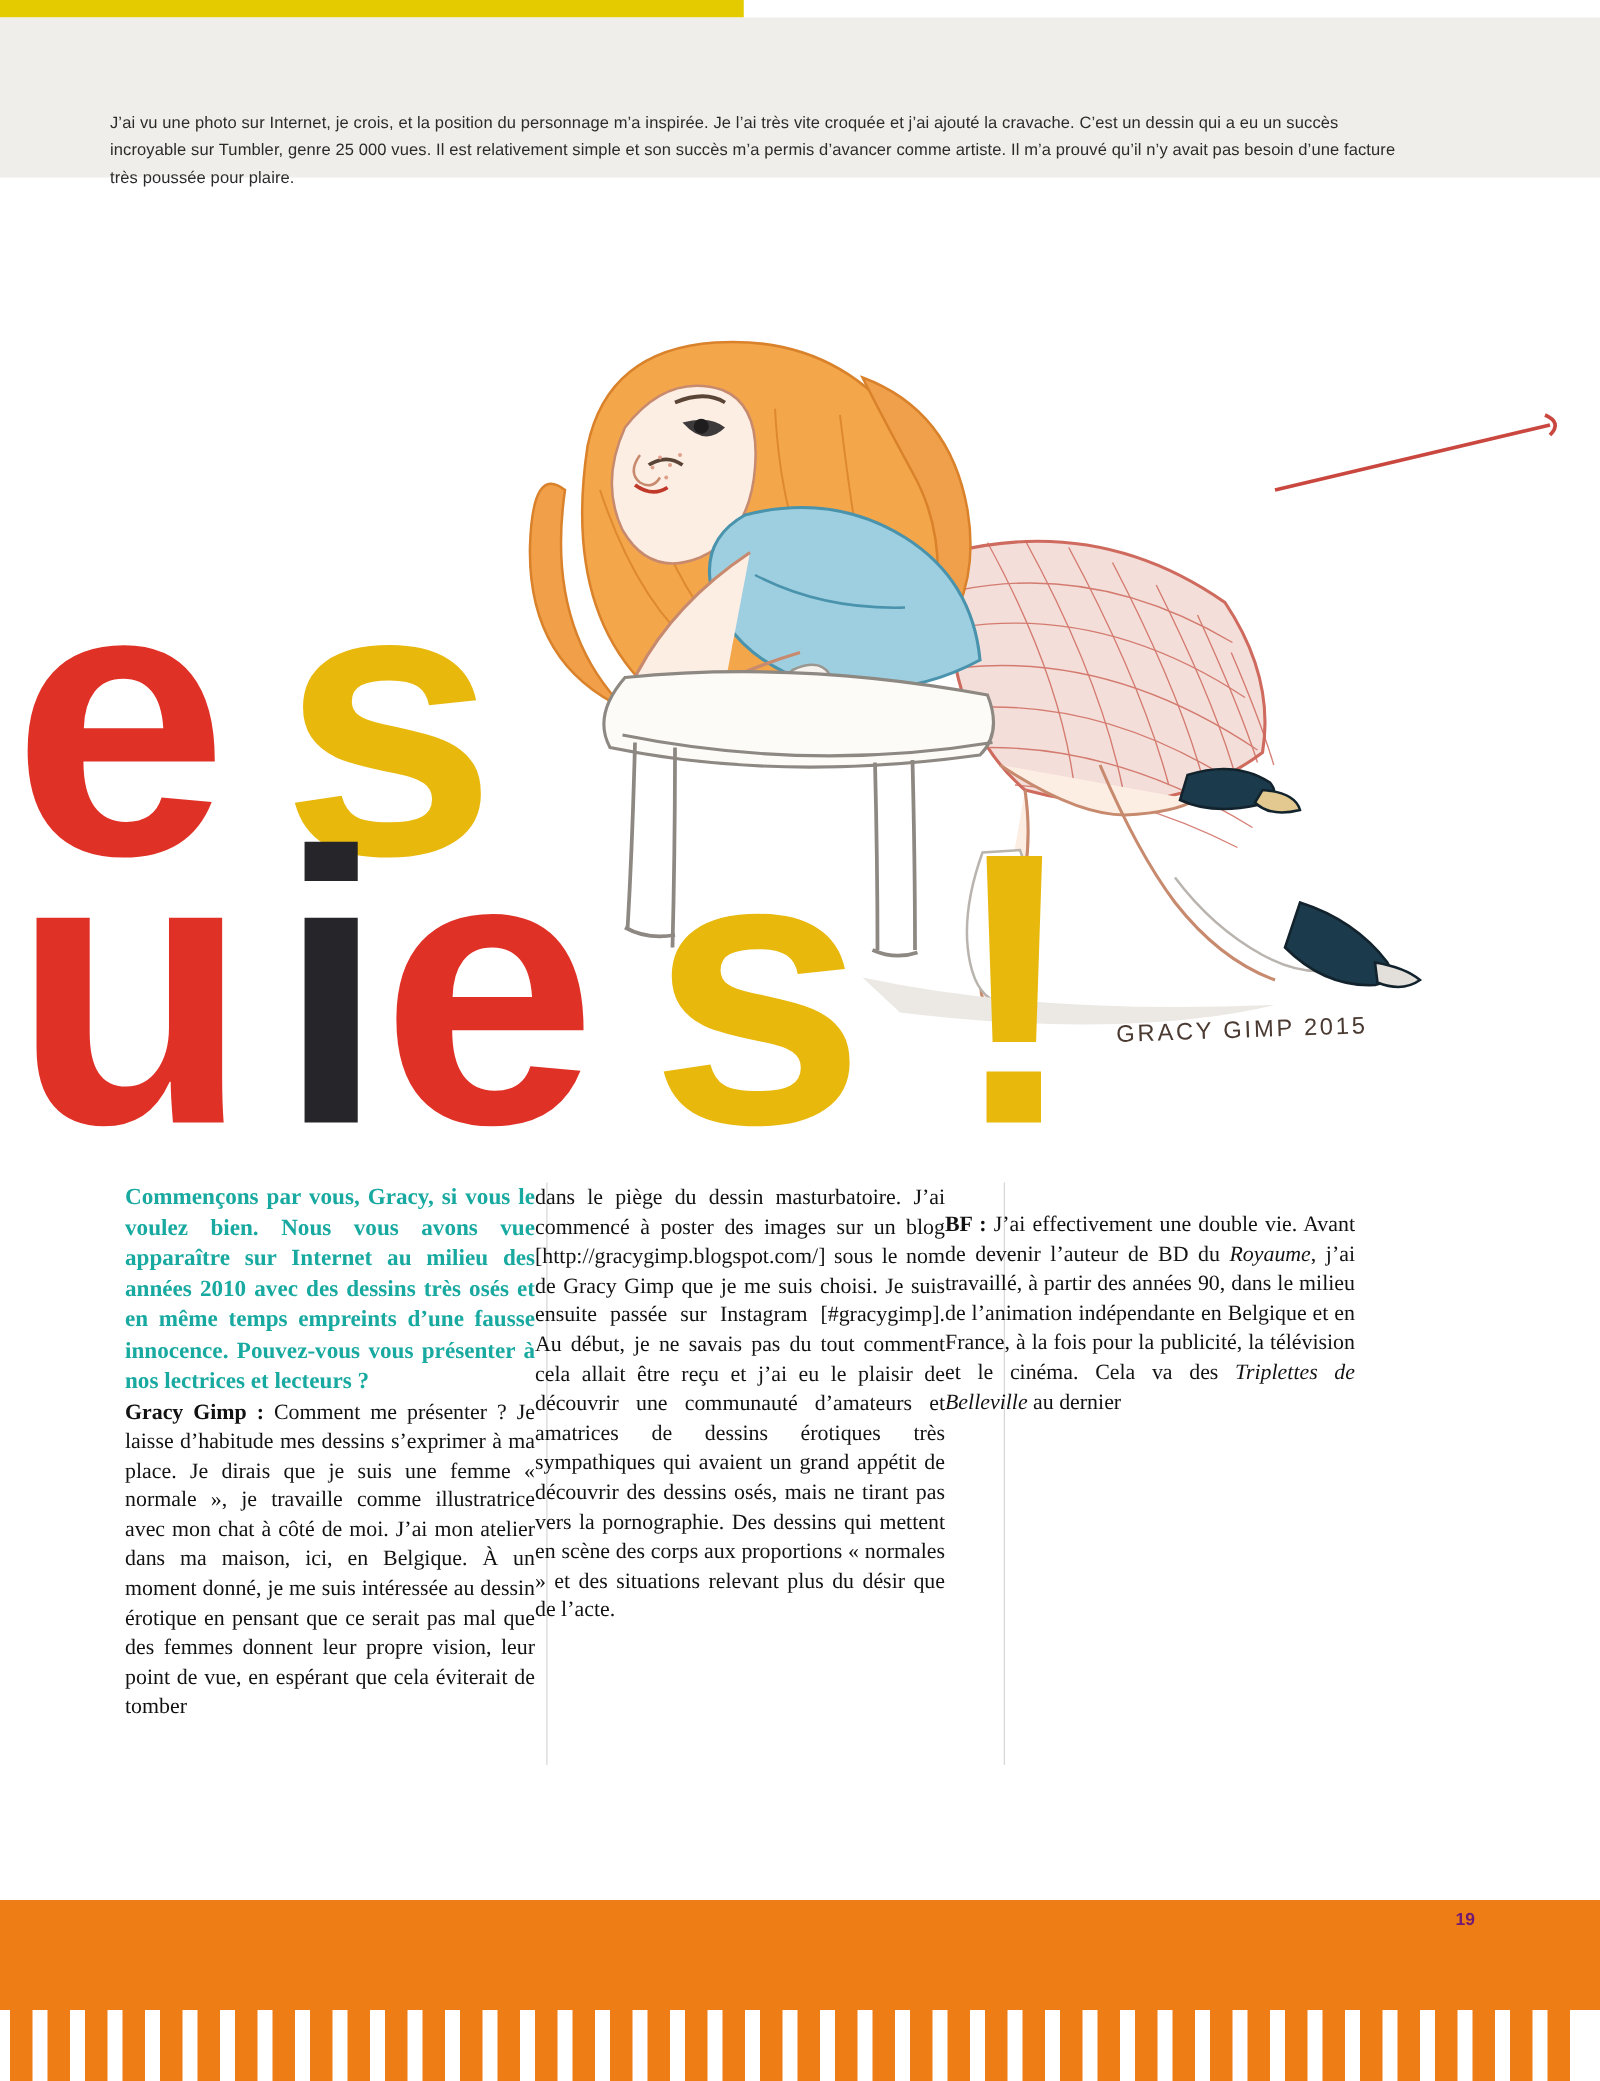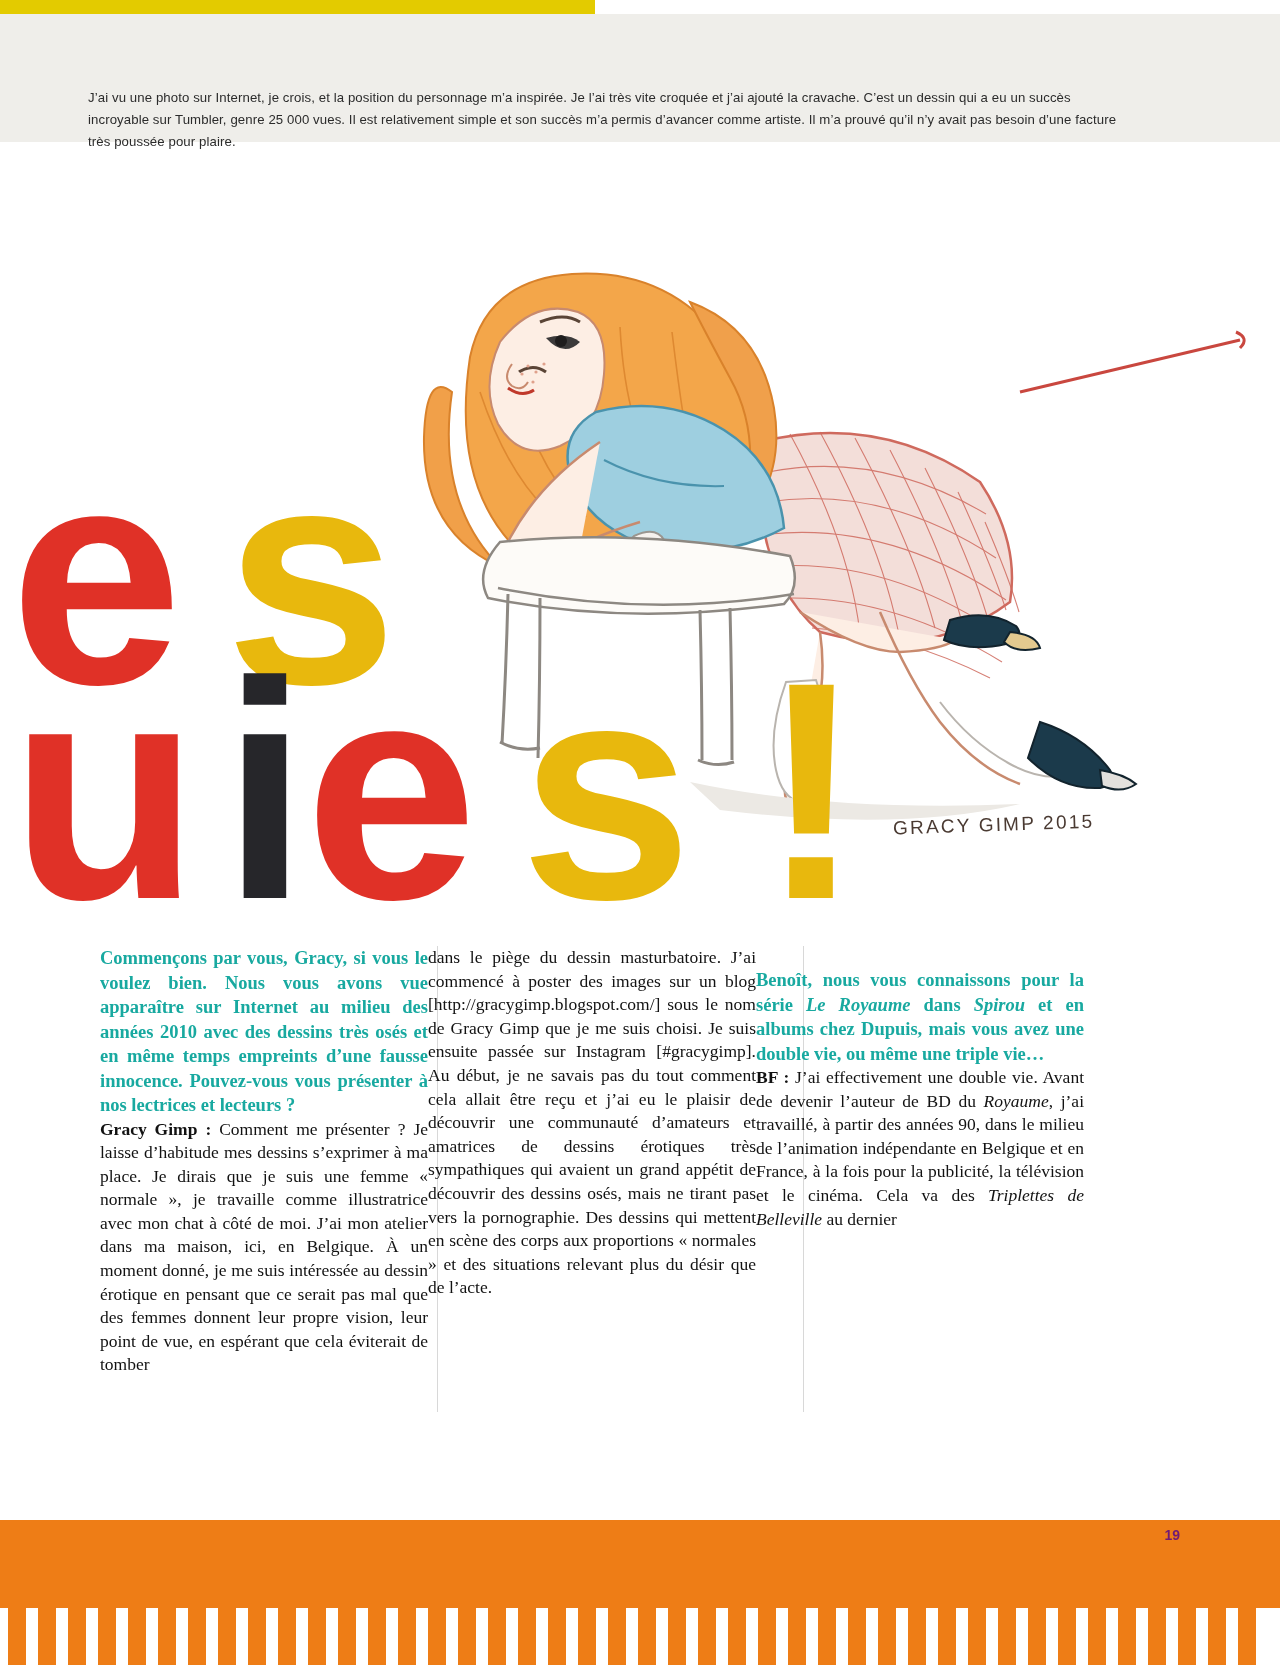--- a/index.html
+++ b/index.html
@@ -274,23 +274,20 @@
     <p class="q">Commençons par vous, Gracy, si vous le voulez bien. Nous vous avons vue apparaître sur Internet au milieu des années 2010 avec des dessins très osés et en même temps empreints d’une fausse innocence. Pouvez-vous vous présenter à nos lectrices et lecteurs ?</p>
     <p><span class="speaker">Gracy Gimp :</span><span> Comment me présenter ? Je laisse d’habitude mes dessins s’exprimer à ma place. Je dirais que je suis une femme « normale », je travaille comme illustratrice avec mon chat à côté de moi. J’ai mon atelier dans ma maison, ici, en Belgique. À un moment donné, je me suis intéressée au dessin érotique en pensant que ce serait pas mal que des femmes donnent leur propre vision, leur point de vue, en espérant que cela éviterait de tomber</span></p>
   </div>
 
   <div class="col">
     <p>dans le piège du dessin masturbatoire. J’ai commencé à poster des images sur un blog [http://gracygimp.blogspot.com/] sous le nom de Gracy Gimp que je me suis choisi. Je suis ensuite passée sur Instagram [#gracygimp]. Au début, je ne savais pas du tout comment cela allait être reçu et j’ai eu le plaisir de découvrir une communauté d’amateurs et amatrices de dessins érotiques très sympathiques qui avaient un grand appétit de découvrir des dessins osés, mais ne tirant pas vers la pornographie. Des dessins qui mettent en scène des corps aux proportions « normales » et des situations relevant plus du désir que de l’acte.</p>
   </div>
 
   <div class="col">
     <div class="spacer"></div>
-    <p class="q">
-      <span>Benoît, nous vous connaissons pour la série </span><span class="it">Le Royaume</span><span> dans </span><span class="it">Spirou</span><span> et en albums chez Dupuis, mais vous avez une double vie, ou même une triple vie…</span>
-    </p>
     <p><span class="speaker">BF :</span><span> J’ai effectivement une double vie. Avant de devenir l’auteur de BD du </span><span class="it">Royaume</span><span>, j’ai travaillé, à partir des années 90, dans le milieu de l’animation indépendante en Belgique et en France, à la fois pour la publicité, la télévision et le cinéma. Cela va des </span><span class="it">Triplettes de Belleville</span><span> au dernier</span></p>
   </div>
 
 </div>
 
 <div class="bottom-orange"></div>
 <div class="page-num">19</div>
 <div class="dash-row">
   <div class="dash"></div>
     <div class="dash"></div>

